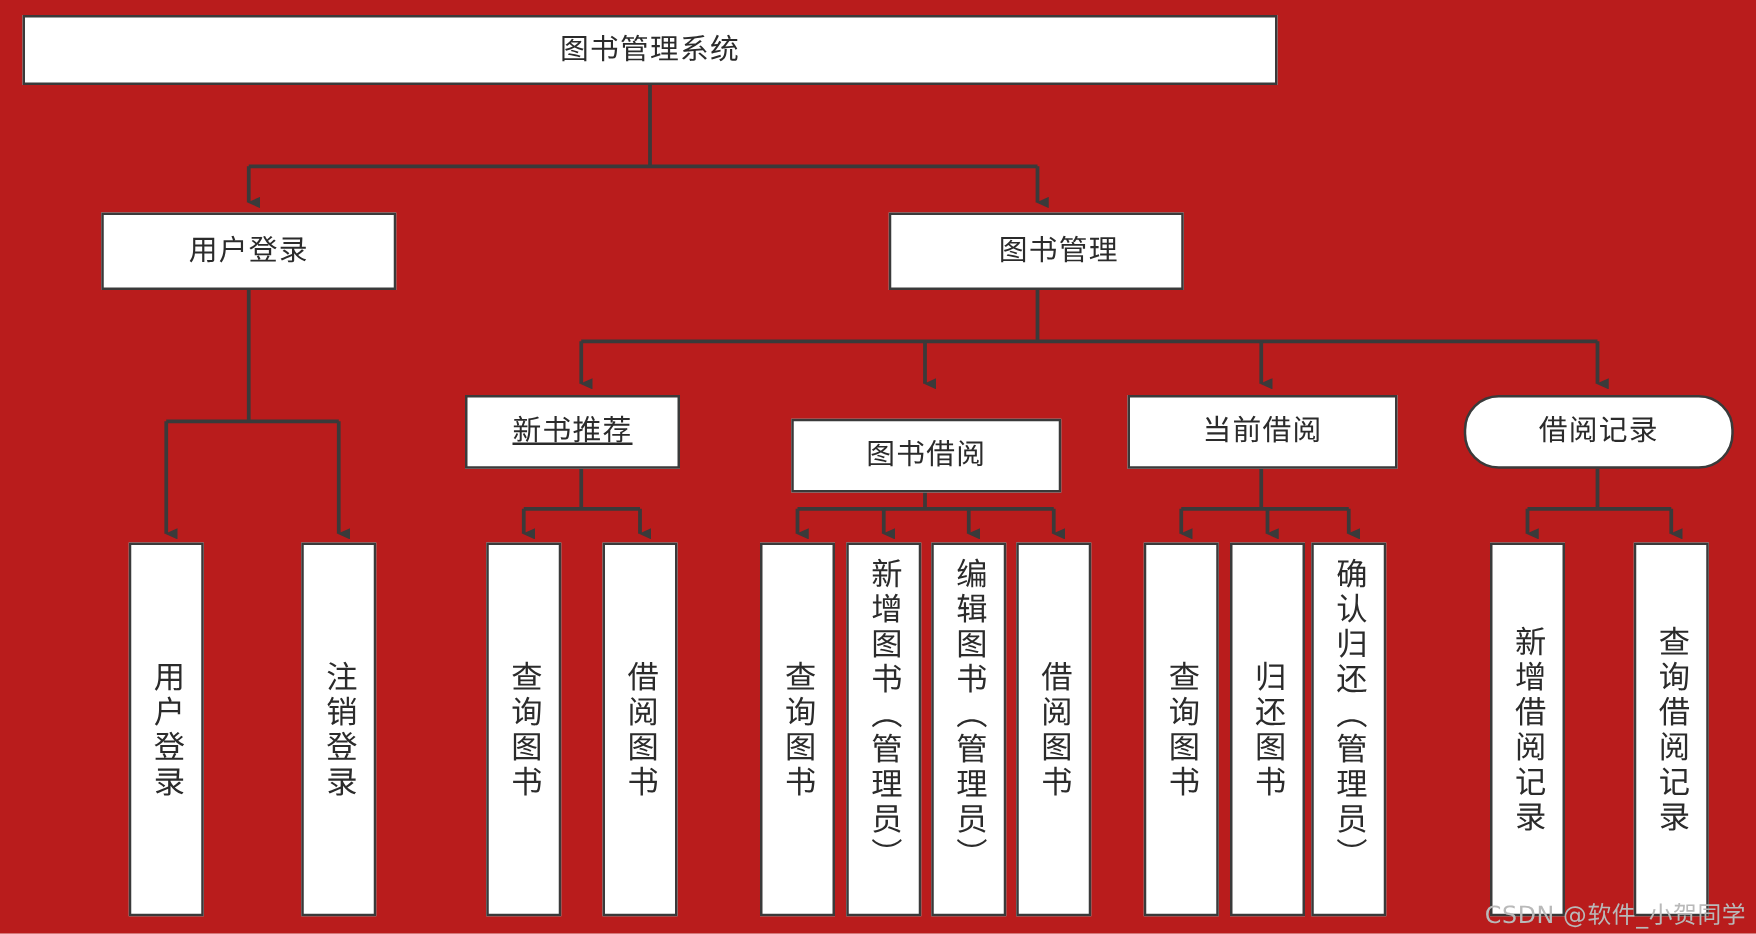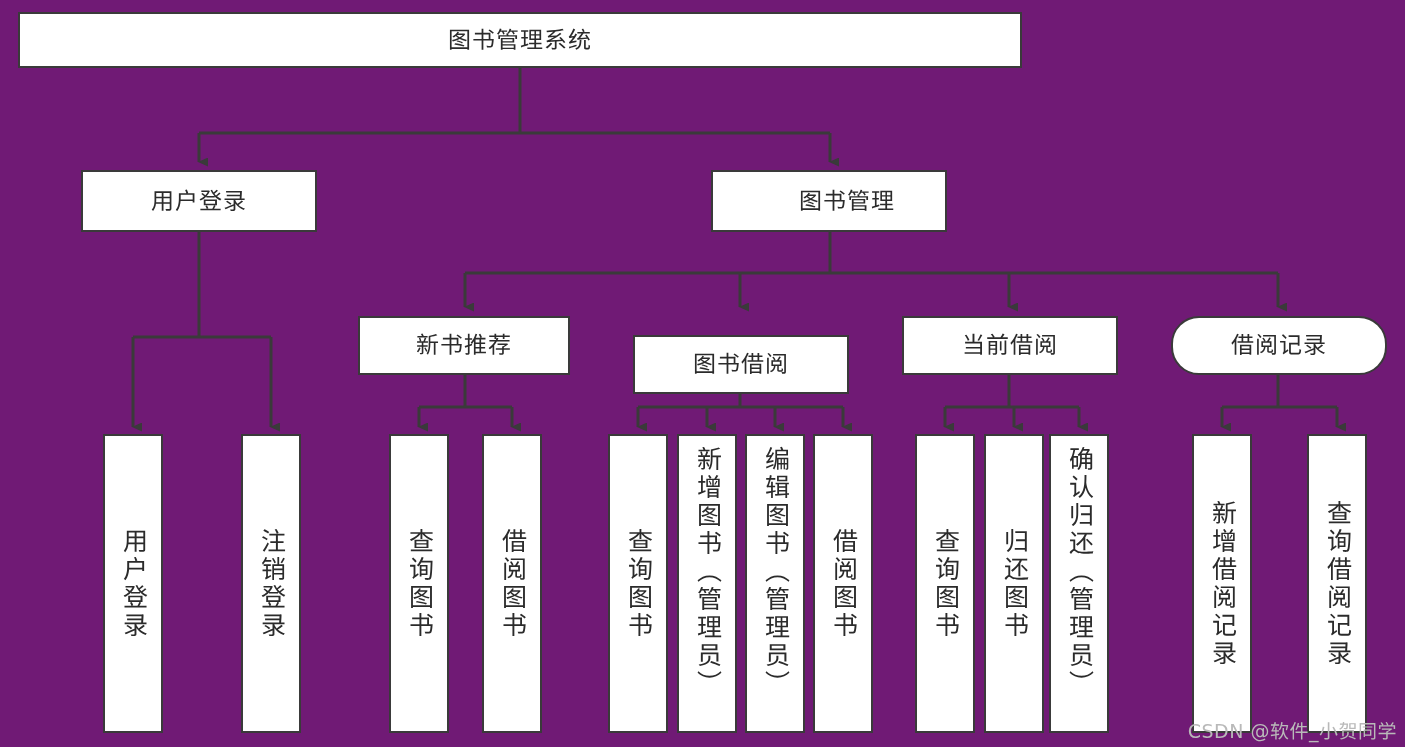--- a/index.html
+++ b/index.html
@@ -8,21 +8,21 @@
     padding: 0;
     background: #ffffff;
   }
   body {
     font-family: "DejaVu Sans", "Liberation Sans", sans-serif;
   }
   #diagram-root {
     position: relative;
     width: 1405px;
     height: 747px;
-    background: #701a75;
+    background: #b91c1c;
     overflow: hidden;
   }
   #edge-layer {
     position: absolute;
     left: 0;
     top: 0;
     width: 1405px;
     height: 747px;
     pointer-events: none;
   }
@@ -141,21 +141,21 @@
   </div>
 
   <div class="node horizontal" style="left:81px; top:170px; width:236px; height:62px;">
     <span class="node-label">用户登录</span>
   </div>
 
   <div class="node horizontal" style="left:711px; top:170px; width:236px; height:62px;padding-left:36px;">
     <span class="node-label">图书管理</span>
   </div>
 
-  <div class="node horizontal" style="left:358px; top:316px; width:212px; height:59px;">
+  <div class="node horizontal" style="left:372px; top:316px; width:172px; height:59px;text-decoration:underline;">
     <span class="node-label">新书推荐</span>
   </div>
 
   <div class="node horizontal" style="left:633px; top:316px; width:216px; height:59px;margin-top:19px;">
     <span class="node-label">图书借阅</span>
   </div>
 
   <div class="node horizontal" style="left:902px; top:316px; width:216px; height:59px;">
     <span class="node-label">当前借阅</span>
   </div>

